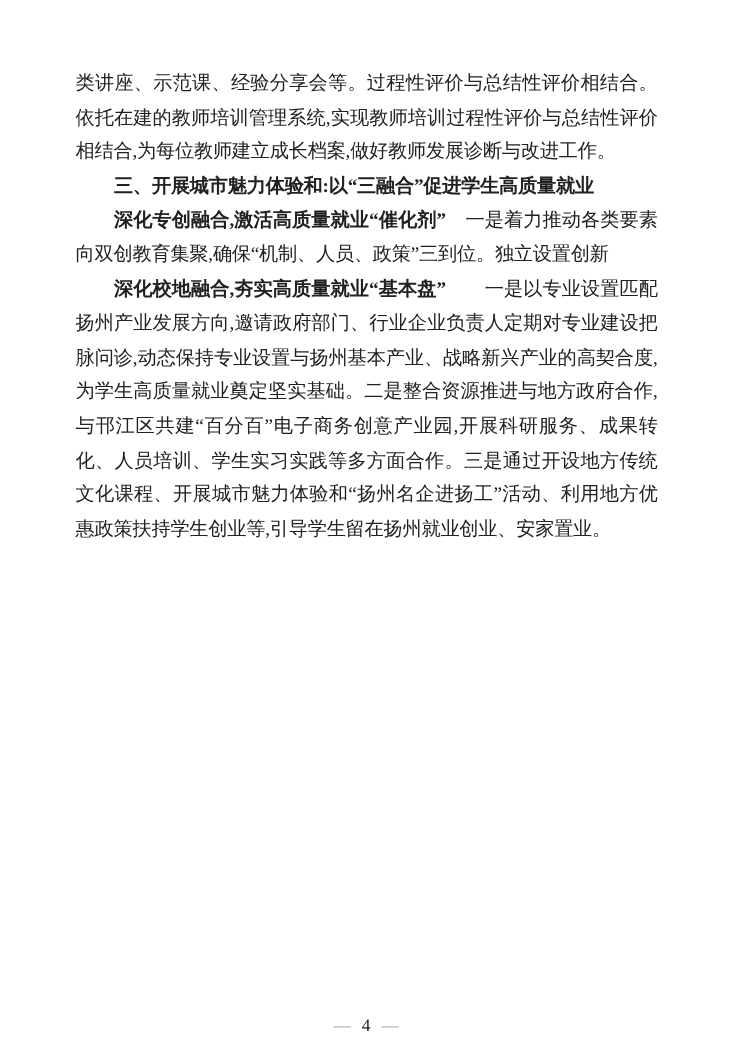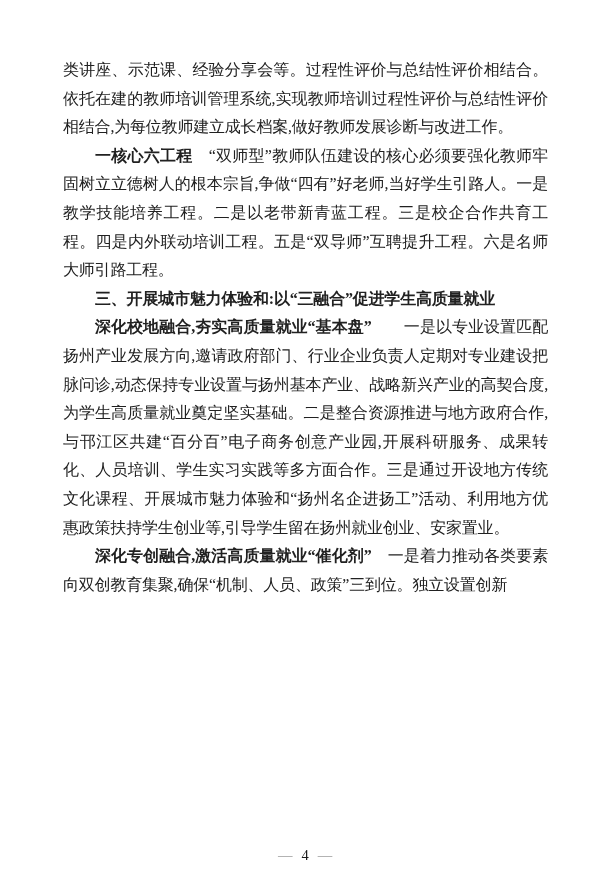--- a/index.html
+++ b/index.html
@@ -58,21 +58,20 @@
   .footer .num {
     color: #1a1a1a;
   }
 </style>
 </head>
 <body>
 
 <div class="page">
   <div class="content" id="doc-body">
       <p class="para"><span class="run">类讲座、示范课、经验分享会等。过程性评价与总结性评价相结合。依托在建的教师培训管理系统,实现教师培训过程性评价与总结性评价相结合,为每位教师建立成长档案,做好教师发展诊断与改进工作。</span></p>
-      <p class="para indent"><span class="run bold">一核心六工程</span><span class="run">　“双师型”教师队伍建设的核心必须要强化教师牢固树立立德树人的根本宗旨,争做“四有”好老师,当好学生引路人。一是教学技能培养工程。二是以老带新青蓝工程。三是校企合作共育工程。四是内外联动培训工程。五是“双导师”互聘提升工程。六是名师大师引路工程。</span></p>
       <p class="para indent"><span class="run bold">三、开展城市魅力体验和:以“三融合”促进学生高质量就业</span></p>
+      <p class="para indent"><span class="run bold">深化专创融合,激活高质量就业“催化剂”</span><span class="run">　一是着力推动各类要素向双创教育集聚,确保“机制、人员、政策”三到位。独立设置创新</span></p>
       <p class="para indent"><span class="run bold">深化校地融合,夯实高质量就业“基本盘”</span><span class="run">　　一是以专业设置匹配扬州产业发展方向,邀请政府部门、行业企业负责人定期对专业建设把脉问诊,动态保持专业设置与扬州基本产业、战略新兴产业的高契合度,为学生高质量就业奠定坚实基础。二是整合资源推进与地方政府合作,与邗江区共建“百分百”电子商务创意产业园,开展科研服务、成果转化、人员培训、学生实习实践等多方面合作。三是通过开设地方传统文化课程、开展城市魅力体验和“扬州名企进扬工”活动、利用地方优惠政策扶持学生创业等,引导学生留在扬州就业创业、安家置业。</span></p>
-      <p class="para indent"><span class="run bold">深化专创融合,激活高质量就业“催化剂”</span><span class="run">　一是着力推动各类要素向双创教育集聚,确保“机制、人员、政策”三到位。独立设置创新</span></p>
     </div>
   <div class="footer">
     <span class="dash">—</span><span class="num">4</span><span class="dash">—</span>
   </div>
 </div>
 
 </body></html>

